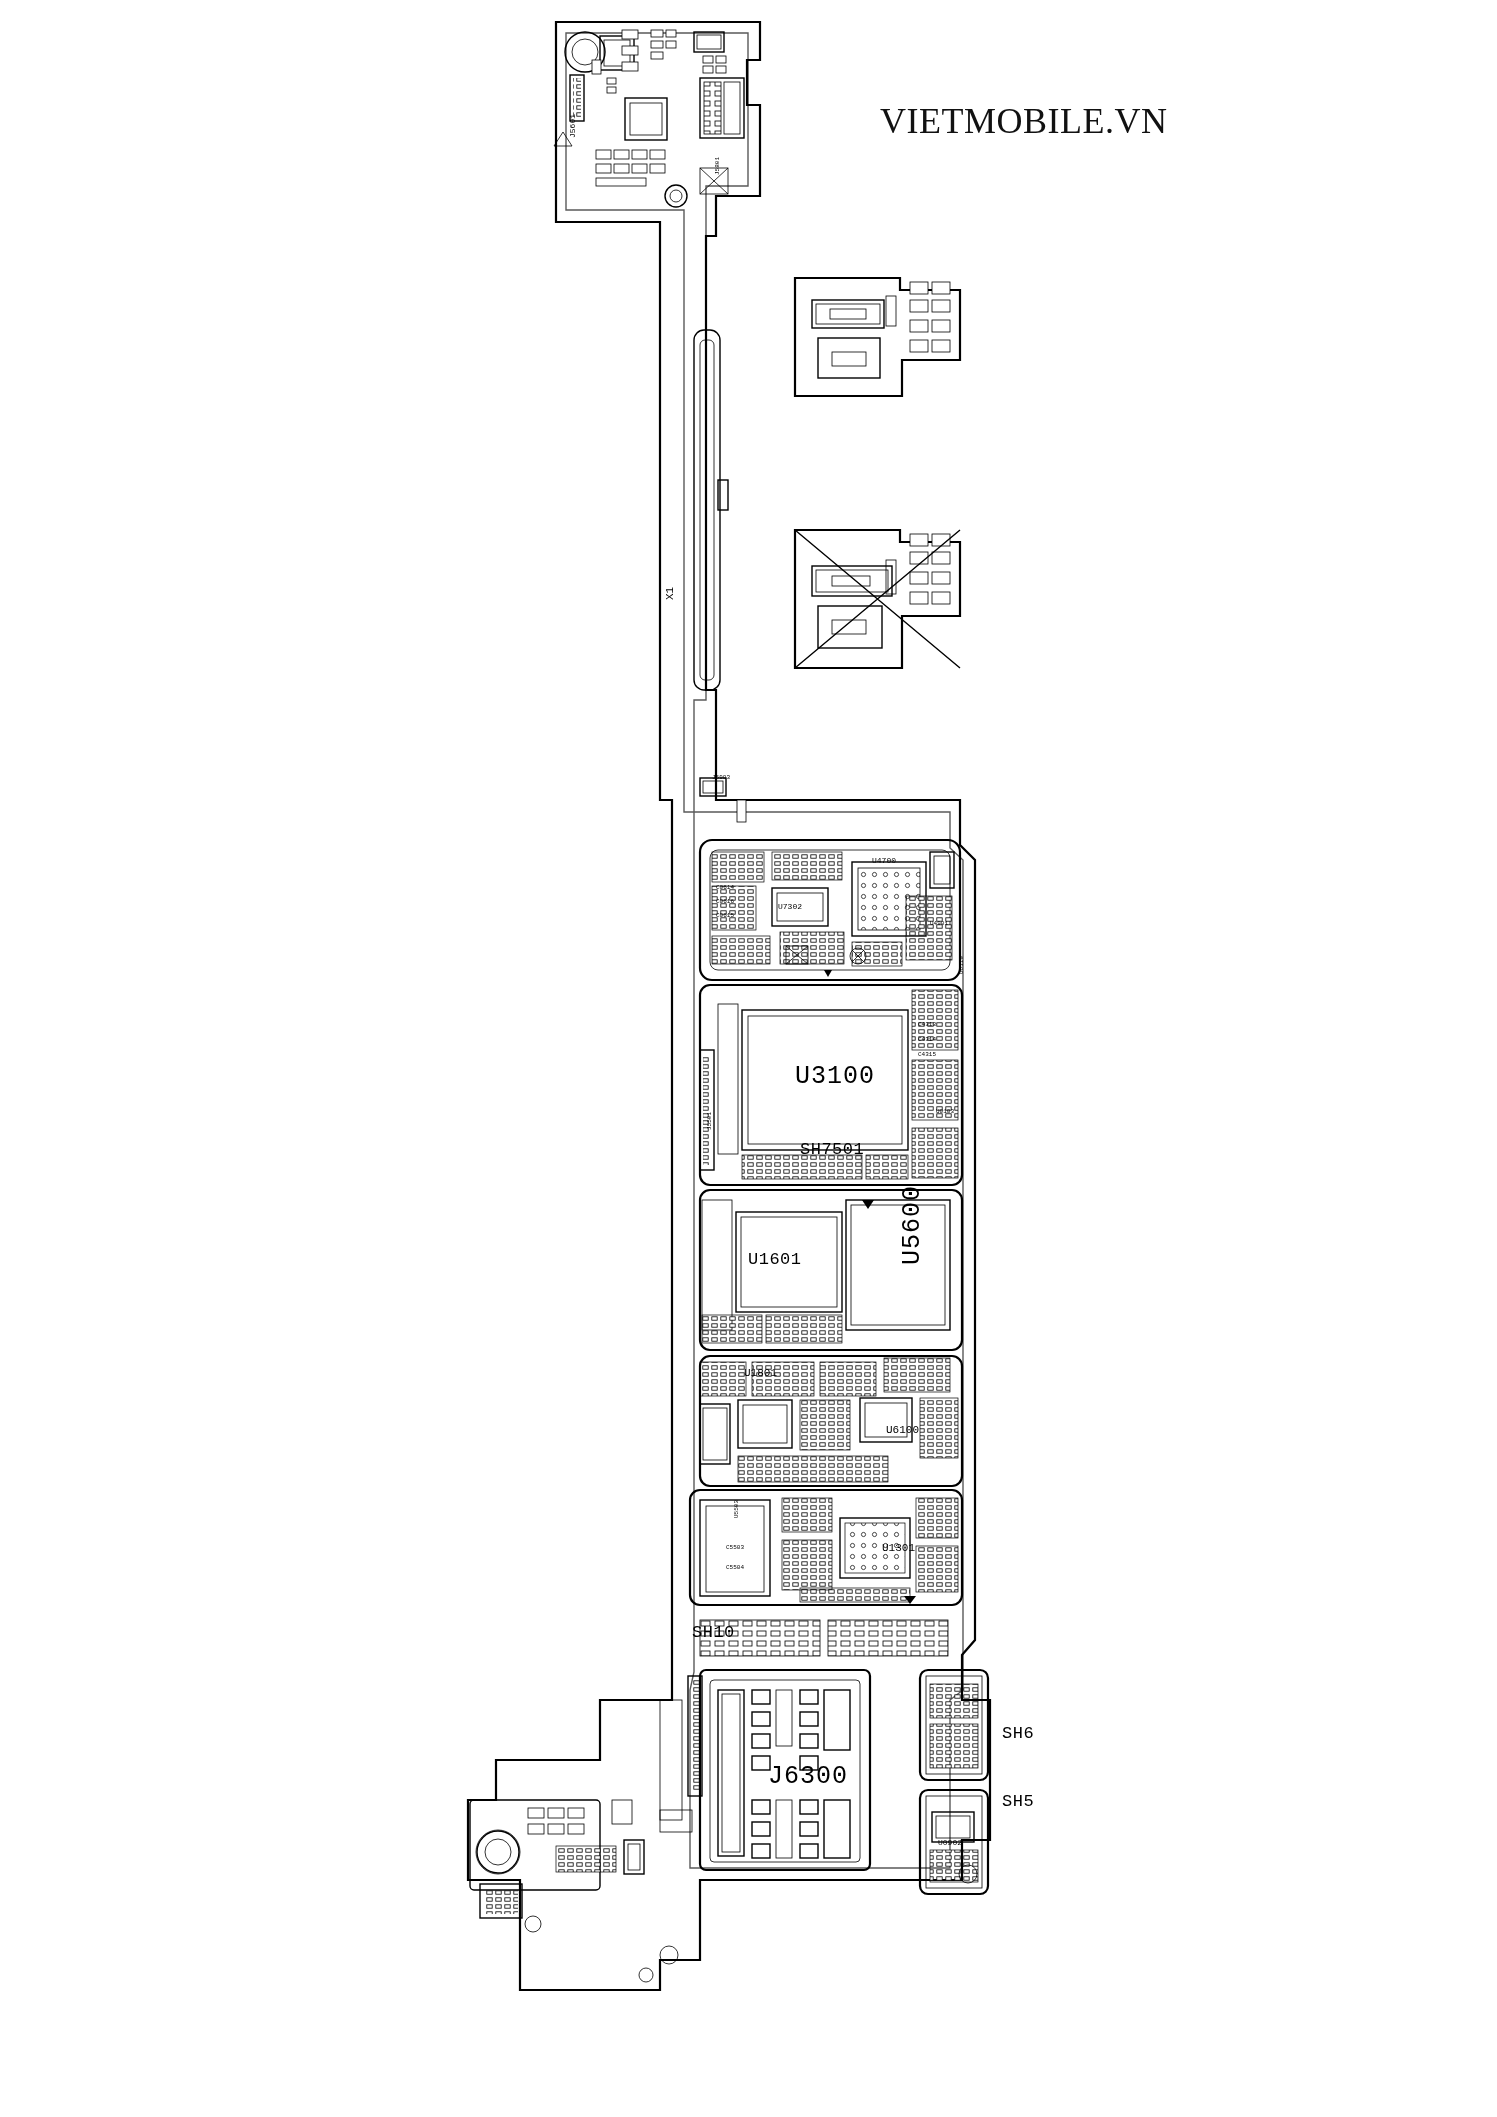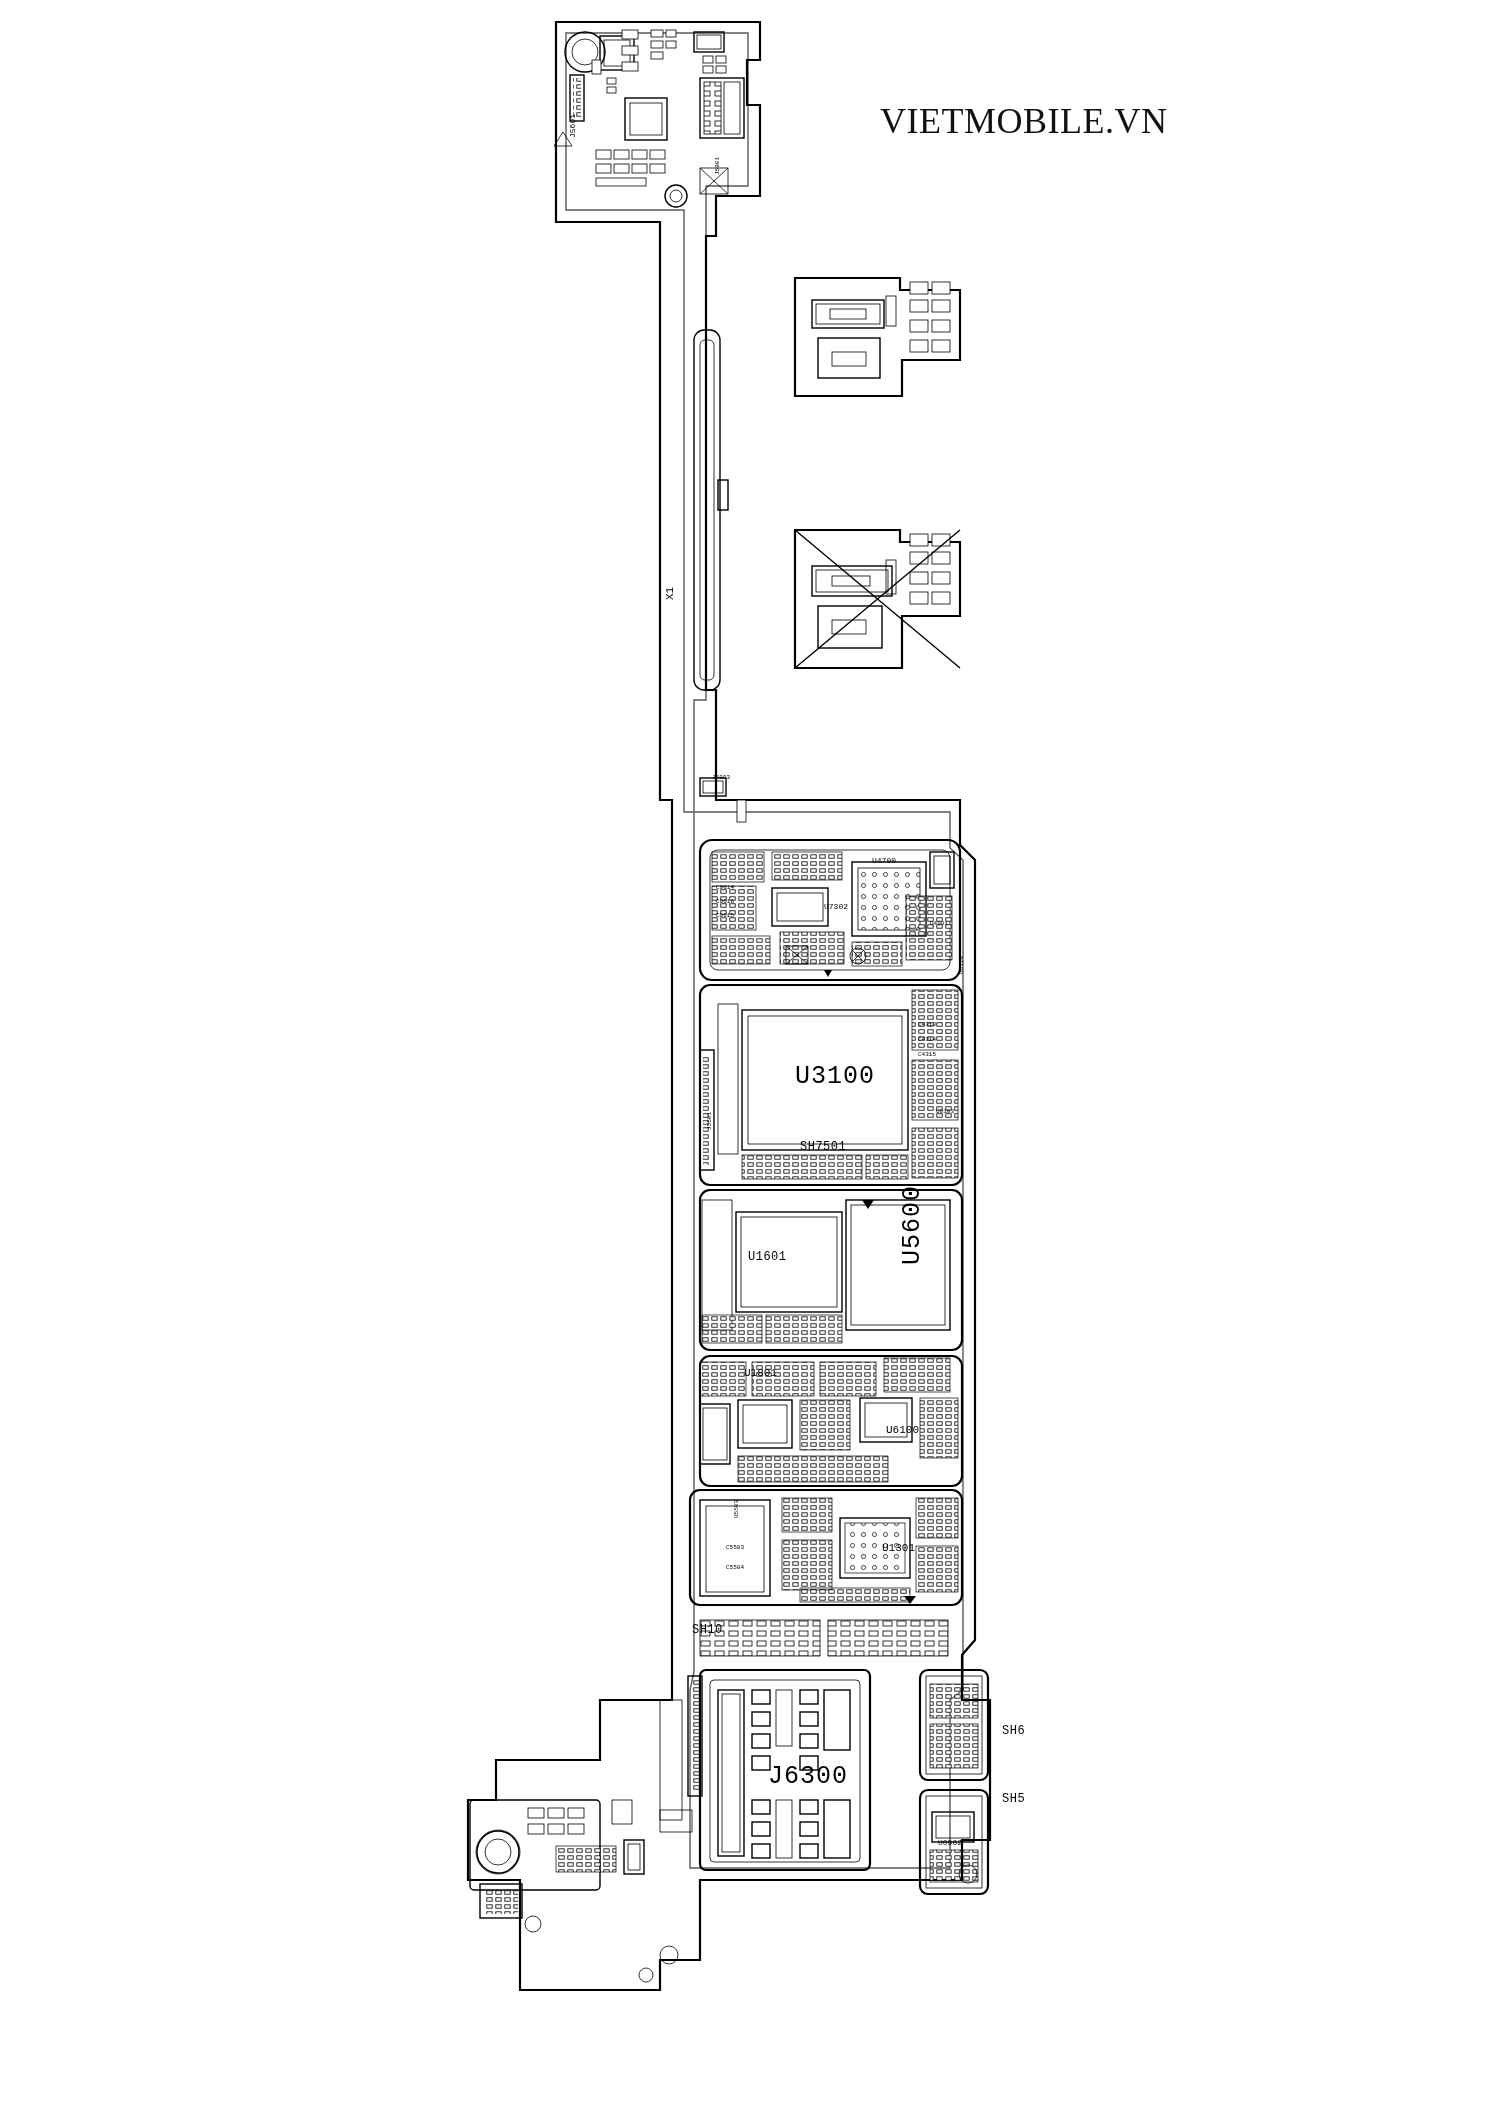--- a/index.html
+++ b/index.html
@@ -32,21 +32,21 @@
     white-space: nowrap;
   }
   .lbl {
     position: absolute;
     font-family: "Liberation Mono", monospace;
     color: #000;
     white-space: nowrap;
   }
   .lbl.rot90 { transform: rotate(-90deg); transform-origin: left top; }
   .lbl.big   { font-size: 25px; letter-spacing: 1px; }
-  .lbl.med   { font-size: 12px; letter-spacing: 0.5px; }
+  .lbl.med   { font-size: 17px; letter-spacing: 0.5px; }
   .lbl.sml   { font-size: 11px; }
   .lbl.xs    { font-size: 8px; }
   .lbl.xxs   { font-size: 6px; }
   svg { display: block; }
 </style>
 </head>
 <body>
 
 <div>
 
@@ -356,21 +356,21 @@
   <div class="lbl med" style="left:692px;  top:1590px;margin-top:33px;">SH10</div>
   <div class="lbl big" style="left:768px;  top:1762px;">J6300</div>
   <div class="lbl med" style="left:1002px; top:1724px;">SH6</div>
   <div class="lbl med" style="left:1002px; top:1792px;">SH5</div>
   <div class="lbl xs" style="left:938px;  top:1802px;margin-top:36px;">U0902</div>
 
   <div class="lbl xs rot90" style="left:568px; top:138px;">J5601</div>
   <div class="lbl xxs rot90" style="left:714px; top:175px;">J5801</div>
   <div class="lbl sml rot90" style="left:664px; top:600px;">X1</div>
   <div class="lbl xxs" style="left:712px; top:774px;">J5903</div>
-  <div class="lbl xs" style="left:778px; top:902px;margin-left:46px;">U7302</div>
+  <div class="lbl xs" style="left:778px; top:902px;">U7302</div>
   <div class="lbl xs" style="left:872px; top:856px;">U4700</div>
   <div class="lbl xxs" style="left:930px; top:920px;">U4901</div>
   <div class="lbl xxs rot90" style="left:958px; top:974px;">U6110</div>
   <div class="lbl xxs" style="left:936px; top:1108px;">U0103</div>
   <div class="lbl xxs rot90" style="left:706px; top:1130px;">J5501</div>
   <div class="lbl xxs rot90" style="left:733px; top:1518px;">U5503</div>
   <div class="lbl xxs" style="left:726px; top:1544px;">C5503</div>
   <div class="lbl xxs" style="left:726px; top:1564px;">C5504</div>
   <div class="lbl xxs" style="left:716px; top:884px;">C0614</div>
   <div class="lbl xxs" style="left:716px; top:898px;">C0616</div>

